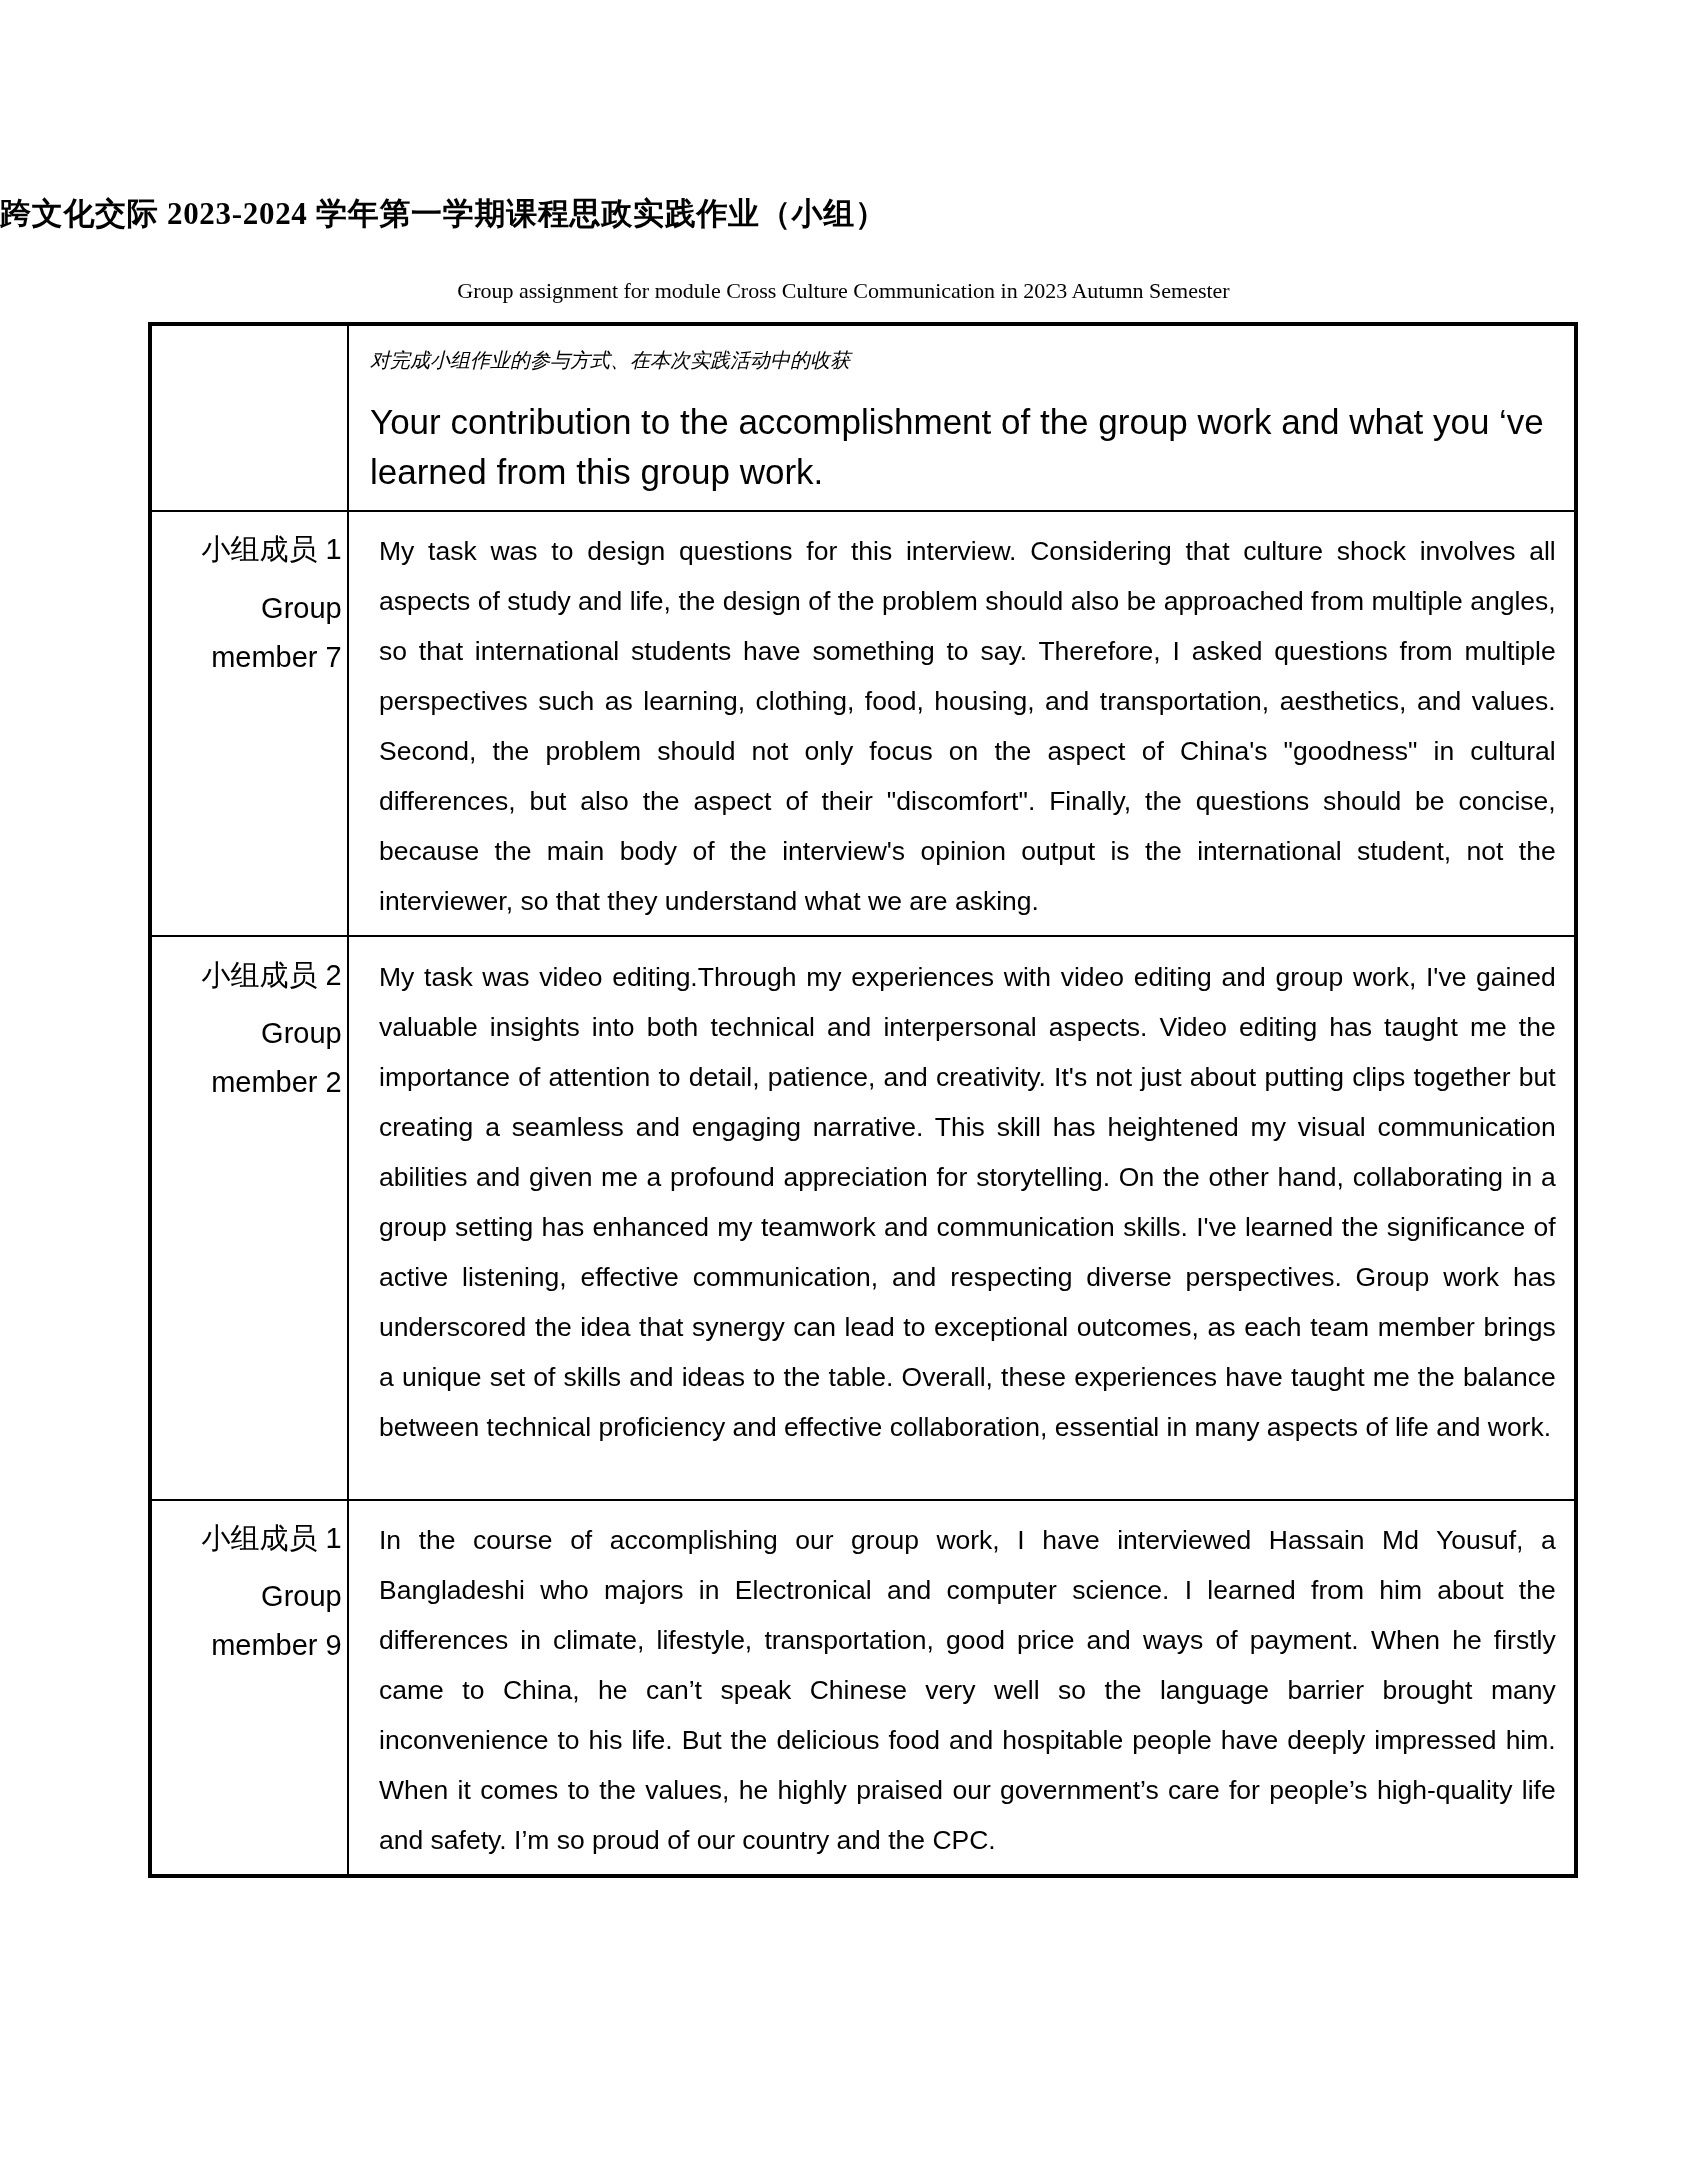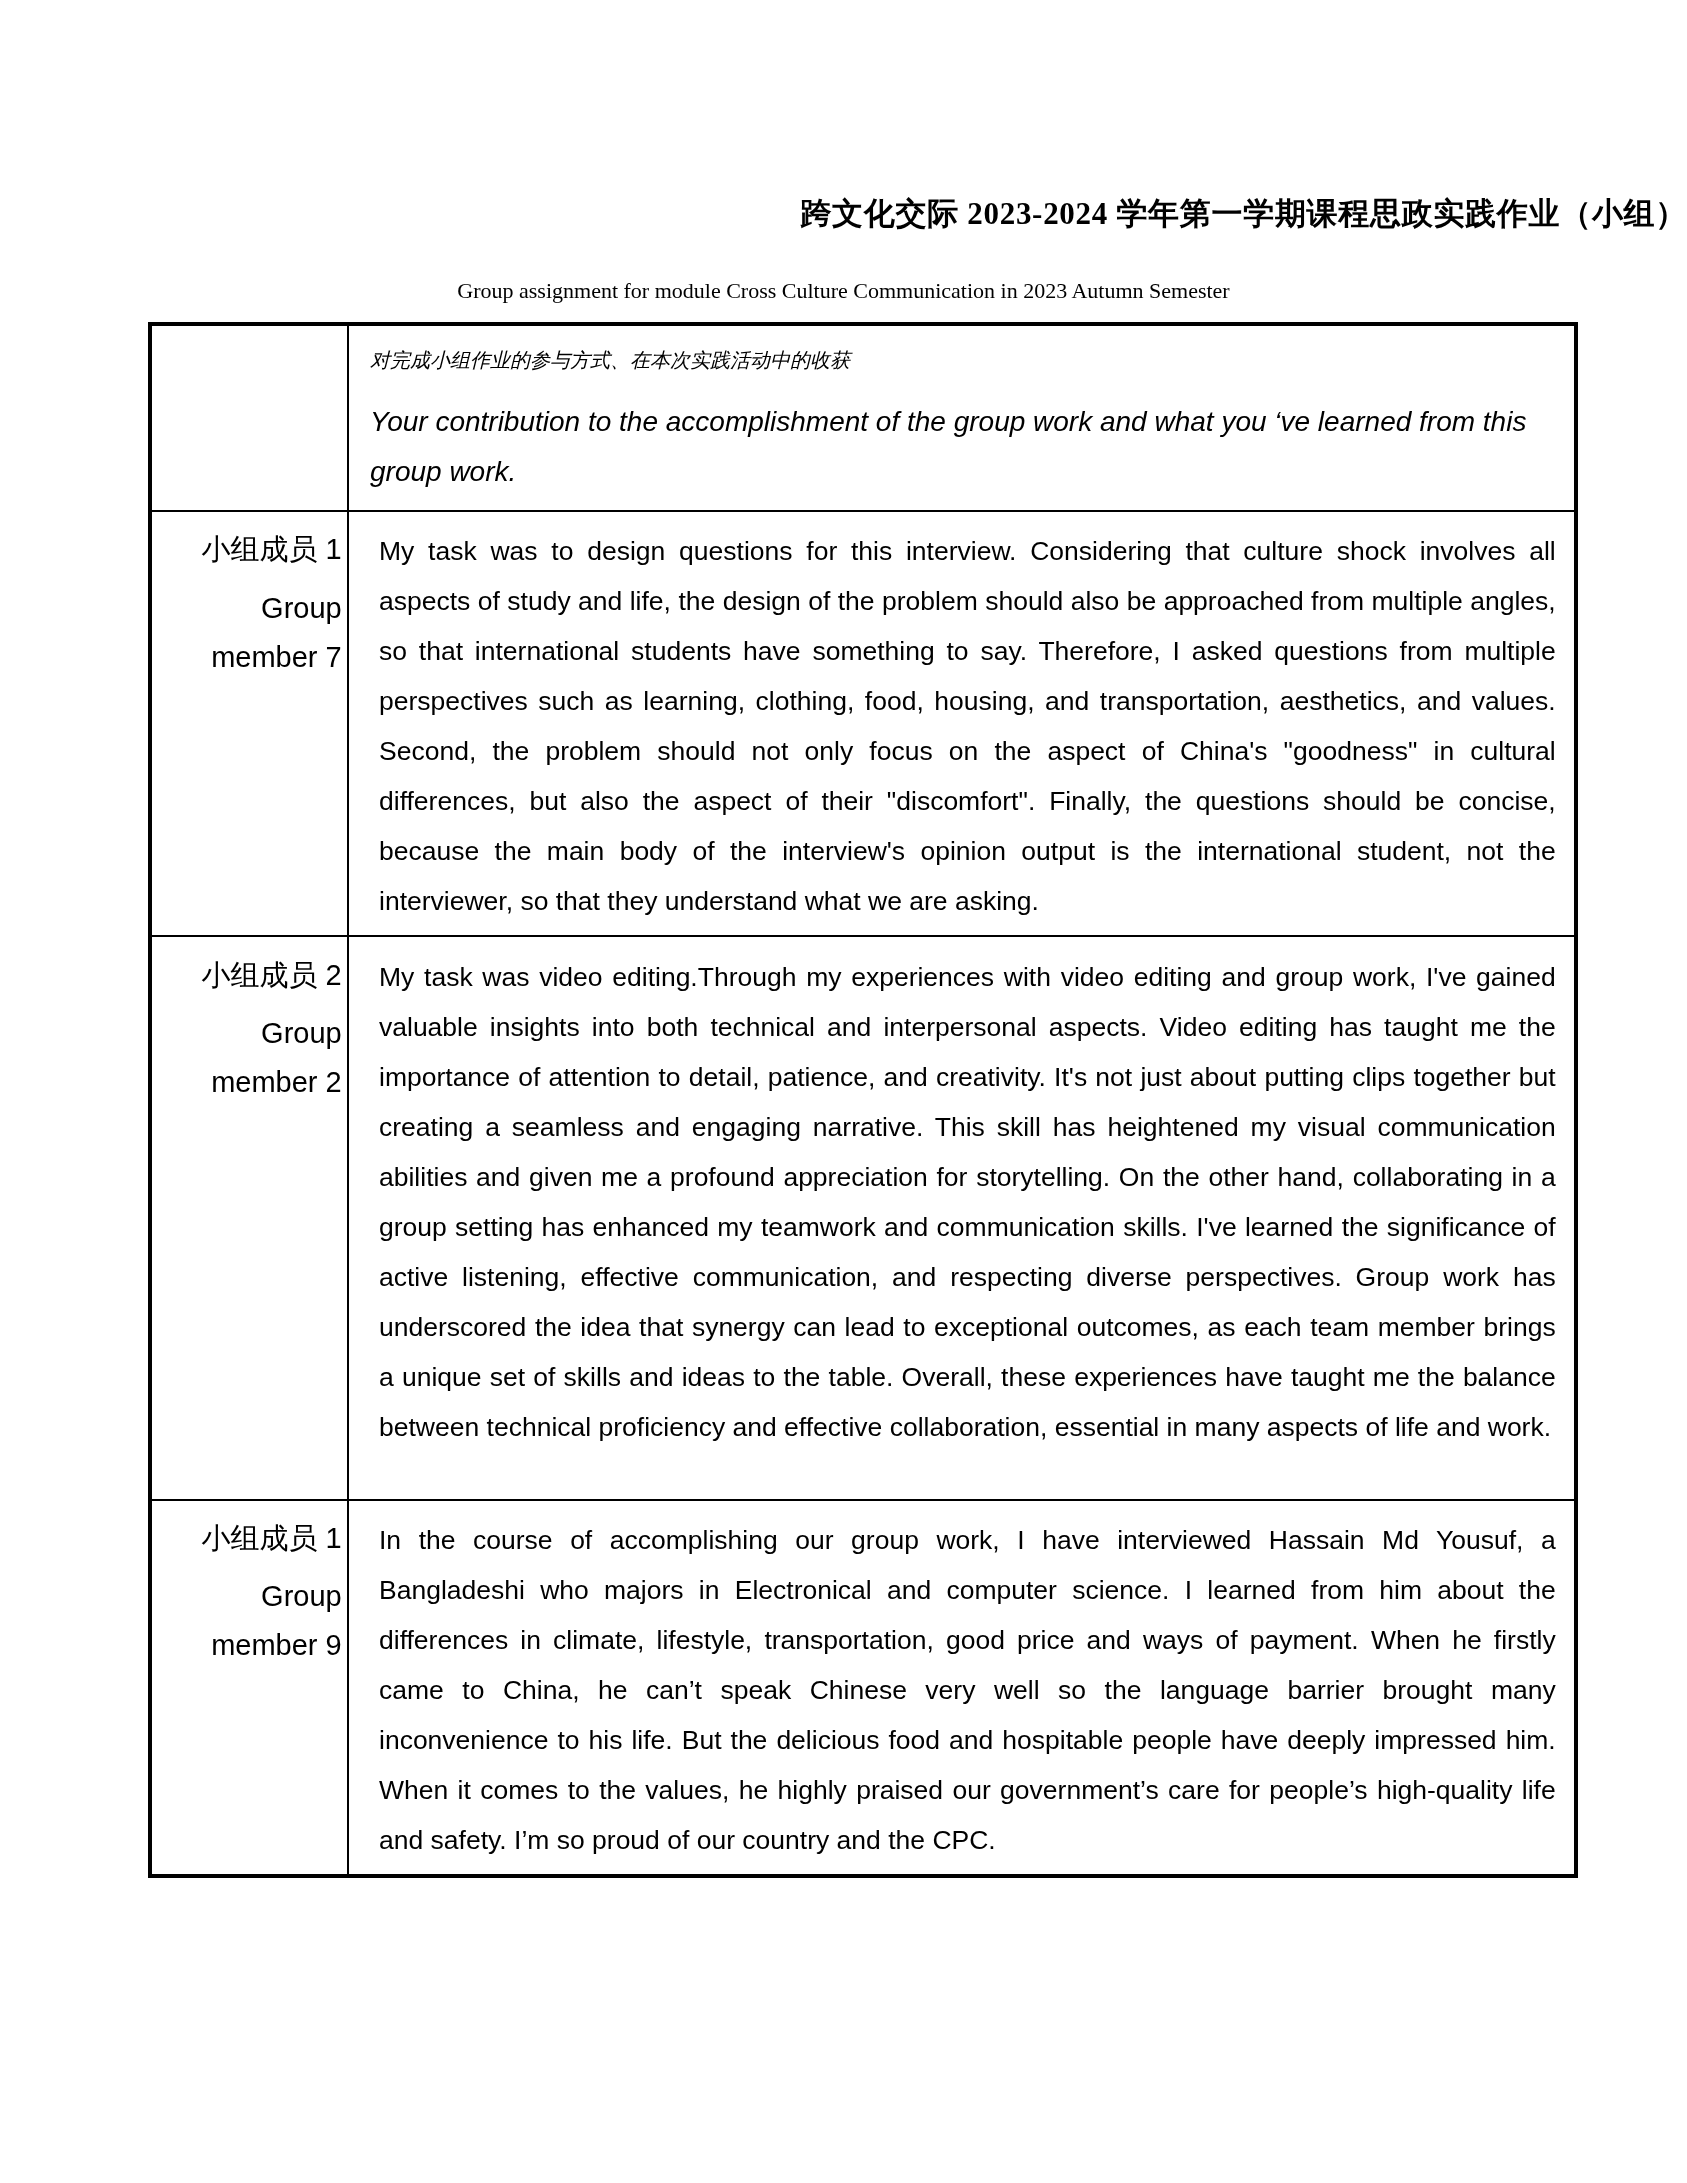--- a/index.html
+++ b/index.html
@@ -20,21 +20,21 @@
     width: 1687px;
     height: 2183px;
     background: #ffffff;
     overflow: hidden;
   }
   .title-zh {
     position: absolute;
     top: 195px;
     left: 0;
     width: 1687px;
-    text-align: right;
+    text-align: left;
     font-family: "Liberation Serif", "DejaVu Serif", serif;
     font-weight: 600;
     font-size: 31px;
     line-height: 38px;
     letter-spacing: 0.7px;
   }
   .title-en {
     position: absolute;
     top: 273px;
     left: 0;
@@ -80,22 +80,21 @@
   .content-cell p { margin: 9px; }
   .body-text { text-align: justify; }
   .header-cell .prompt-zh {
     margin: 4px 0 0 0;
     font-style: italic;
     font-size: 20px;
     line-height: 50px;
   }
   .header-cell .prompt-en {
     margin: 12px 0 0 0;
-    font-style: italic;
-    font-size: 28px;
+    font-size: 35px;
     line-height: 50px;
   }
 </style>
 </head>
 <body>
 
 <div class="page">
 
   <div class="title-zh">跨文化交际 2023-2024 学年第一学期课程思政实践作业（小组）</div>
 

